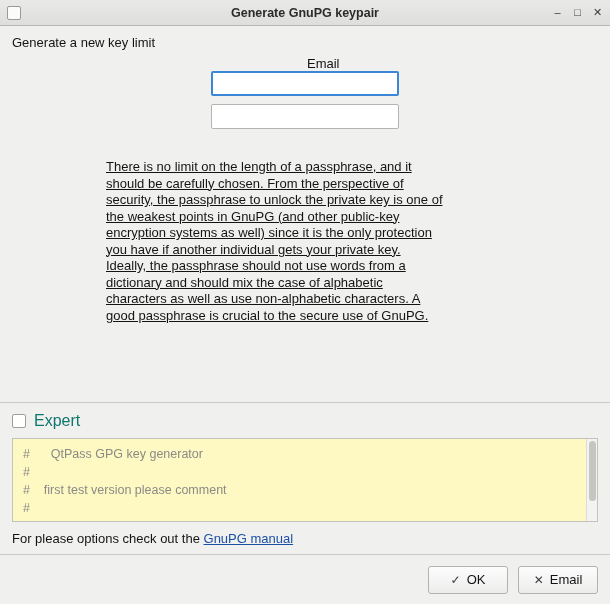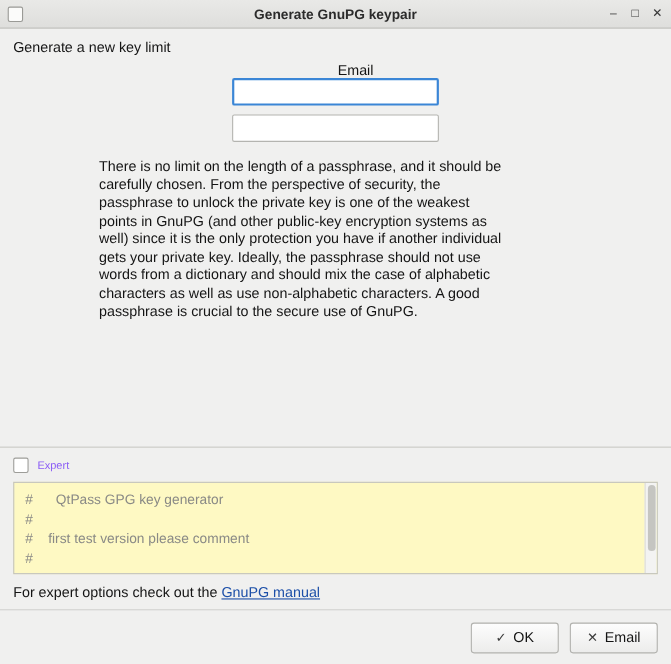--- a/index.html
+++ b/index.html
@@ -117,21 +117,21 @@
     border: 2px solid #3b86d6;
     padding: 1px 4px;
   }
   .desc {
     margin: 6px 12px 0 90px;
     font-size: 13px;
     line-height: 16.5px;
     color: #141414;
     max-width: 370px;
   }
-  .desc p { margin: 0; }
+  .desc p { margin: 16px; text-decoration: underline; }
   .spacer { flex: 1 1 auto; min-height: 4px; }
   .sep {
     height: 1px;
     background: #c9c9c5;
     margin: 6px 0 0 0;
   }
   .expert-row {
     display: flex;
     align-items: center;
     padding: 9px 12px 8px 12px;
@@ -139,21 +139,21 @@
   .chk {
     width: 14px;
     height: 14px;
     border: 1px solid #9d9d99;
     background: #ffffff;
     border-radius: 2px;
     box-sizing: border-box;
     margin-right: 8px;
     flex: 0 0 auto;
   }
-  .expert-label { font-size: 10px; color: #8b5cf6; }
+  .expert-label { font-size: 16px; color: #0f766e; }
   
   .script-area {
     margin: 0 12px;
     height: 84px;
     border: 1px solid #c2c2be;
     background: #fef9c3;
     position: relative;
     overflow: hidden;
     box-sizing: border-box;
     flex: 0 0 auto;
@@ -281,21 +281,21 @@
 #
 #    first test version please comment
 #
 %echo Generating a default key</div>
       <div class="scrollbar">
         <div class="scroll-thumb"></div>
       </div>
     </div>
 
     <div class="footnote">
-      <span>For expert options check out the </span><a href="#">GnuPG manual</a>
+      <span>For please options check out the </span><a href="#">GnuPG manual</a>
     </div>
 
     <div class="buttonbar">
       <div class="btn">
         <span class="gl">✓</span>
         <span>OK</span>
       </div>
       <div class="btn">
         <span class="gl">✕</span>
         <span>Email</span>

